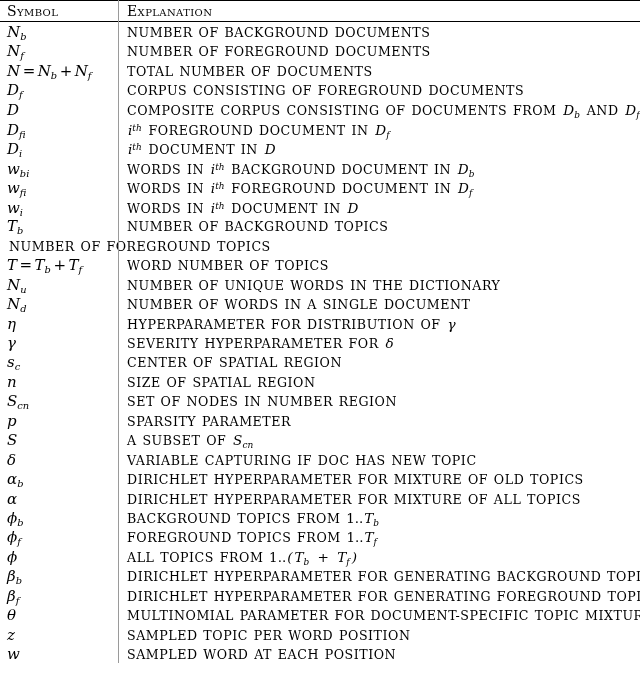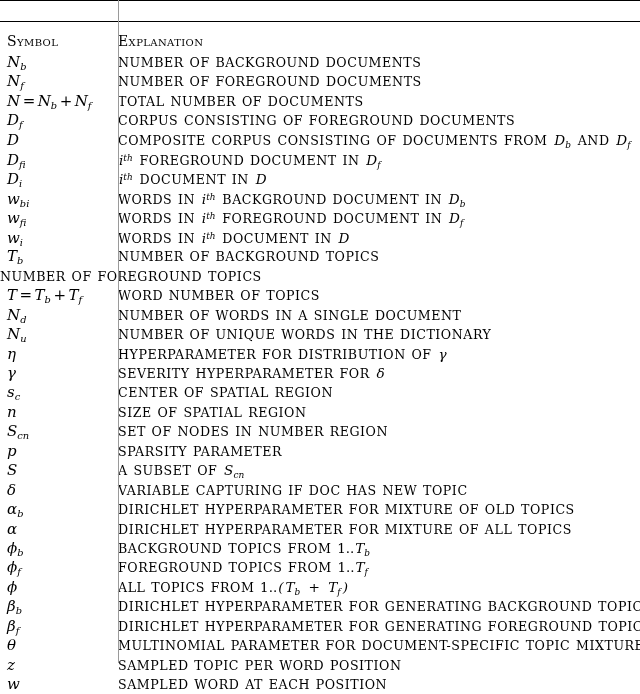--- a/index.html
+++ b/index.html
@@ -46,21 +46,21 @@
   }
   .col-symbol {
     width: 118px;
     flex: 0 0 118px;
     box-sizing: border-box;
     padding-left: 7px;
   }
   .col-expl {
     flex: 1 1 auto;
     box-sizing: border-box;
-    margin-top: 30px;
+    padding-left: 9px;
   }
 
   
   .header-row {
     height: 20px;
     line-height: 20px;
   }
   .hdr-text {
     font-variant: small-caps;
     font-size: 14px;
@@ -184,28 +184,28 @@
         <div class="col-expl"><span class="expl">NUMBER OF BACKGROUND TOPICS</span></div>
       </div>
       <div class="row">
         <div class="col-expl"><span class="expl">NUMBER OF FOREGROUND TOPICS</span></div>
       </div>
       <div class="row">
         <div class="col-symbol"><span class="sym"><span class="base">T</span><span class="op">=</span><span class="base">T</span><sub>b</sub><span class="op">+</span><span class="base">T</span><sub>f</sub></span></div>
         <div class="col-expl"><span class="expl">WORD NUMBER OF TOPICS</span></div>
       </div>
       <div class="row">
+        <div class="col-symbol"><span class="sym"><span class="base">N</span><sub>u</sub></span></div>
+        <div class="col-expl"><span class="expl">NUMBER OF UNIQUE WORDS IN THE DICTIONARY</span></div>
+      </div>
+      <div class="row">
         <div class="col-symbol"><span class="sym"><span class="base">N</span><sub>d</sub></span></div>
         <div class="col-expl"><span class="expl">NUMBER OF WORDS IN A SINGLE DOCUMENT</span></div>
       </div>
       <div class="row">
-        <div class="col-symbol"><span class="sym"><span class="base">N</span><sub>u</sub></span></div>
-        <div class="col-expl"><span class="expl">NUMBER OF UNIQUE WORDS IN THE DICTIONARY</span></div>
-      </div>
-      <div class="row">
         <div class="col-symbol"><span class="sym"><span class="base">η</span></span></div>
         <div class="col-expl"><span class="expl">HYPERPARAMETER FOR DISTRIBUTION OF <span class="m">γ</span></span></div>
       </div>
       <div class="row">
         <div class="col-symbol"><span class="sym"><span class="base">γ</span></span></div>
         <div class="col-expl"><span class="expl">SEVERITY HYPERPARAMETER FOR <span class="m">δ</span></span></div>
       </div>
       <div class="row">
         <div class="col-symbol"><span class="sym"><span class="base">s</span><sub>c</sub></span></div>
         <div class="col-expl"><span class="expl">CENTER OF SPATIAL REGION</span></div>

